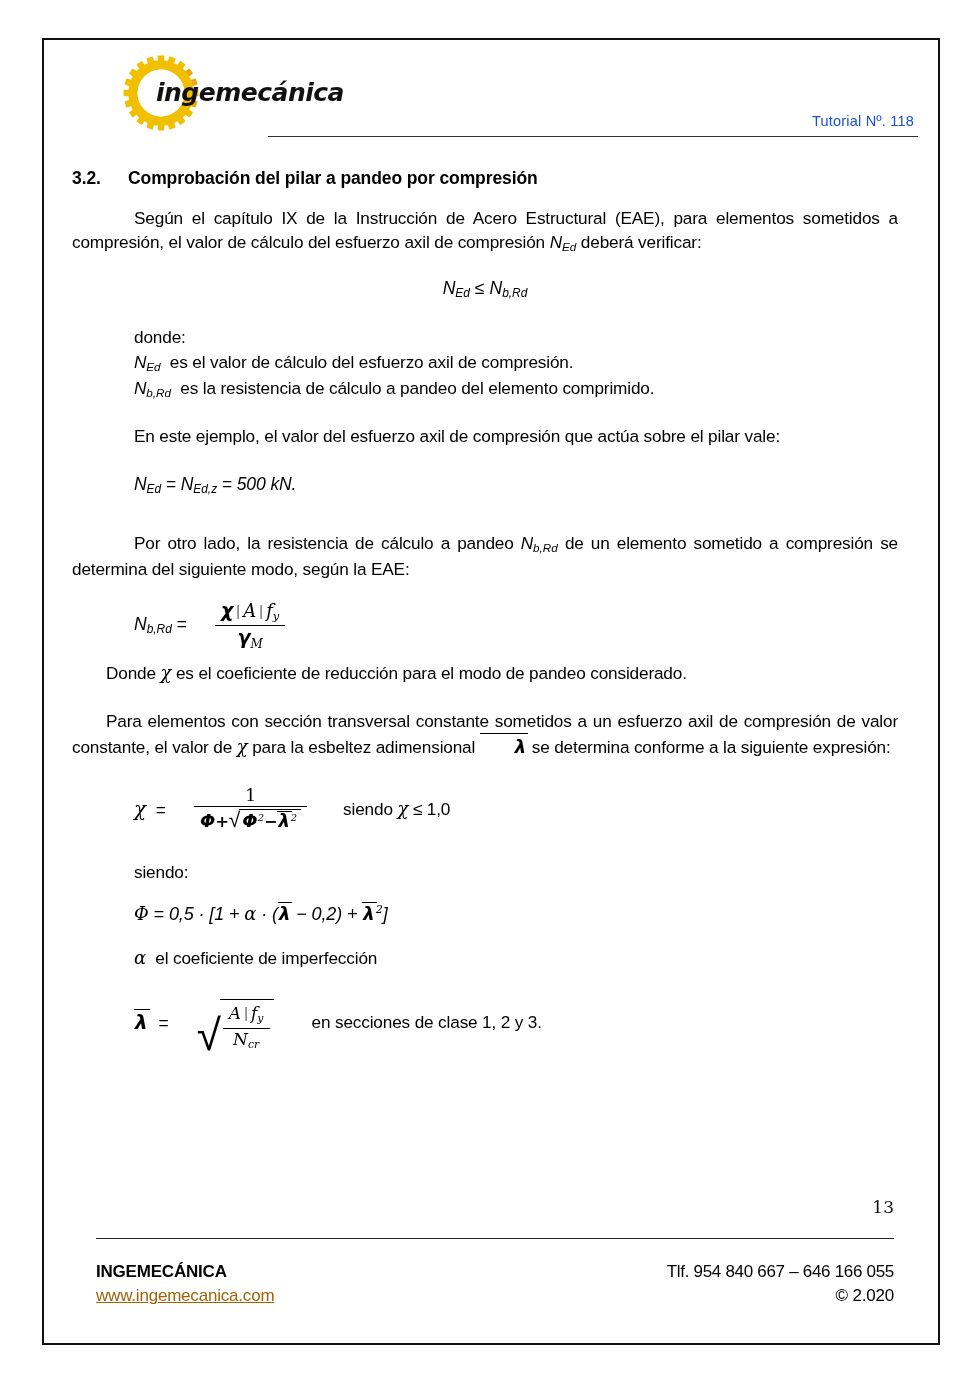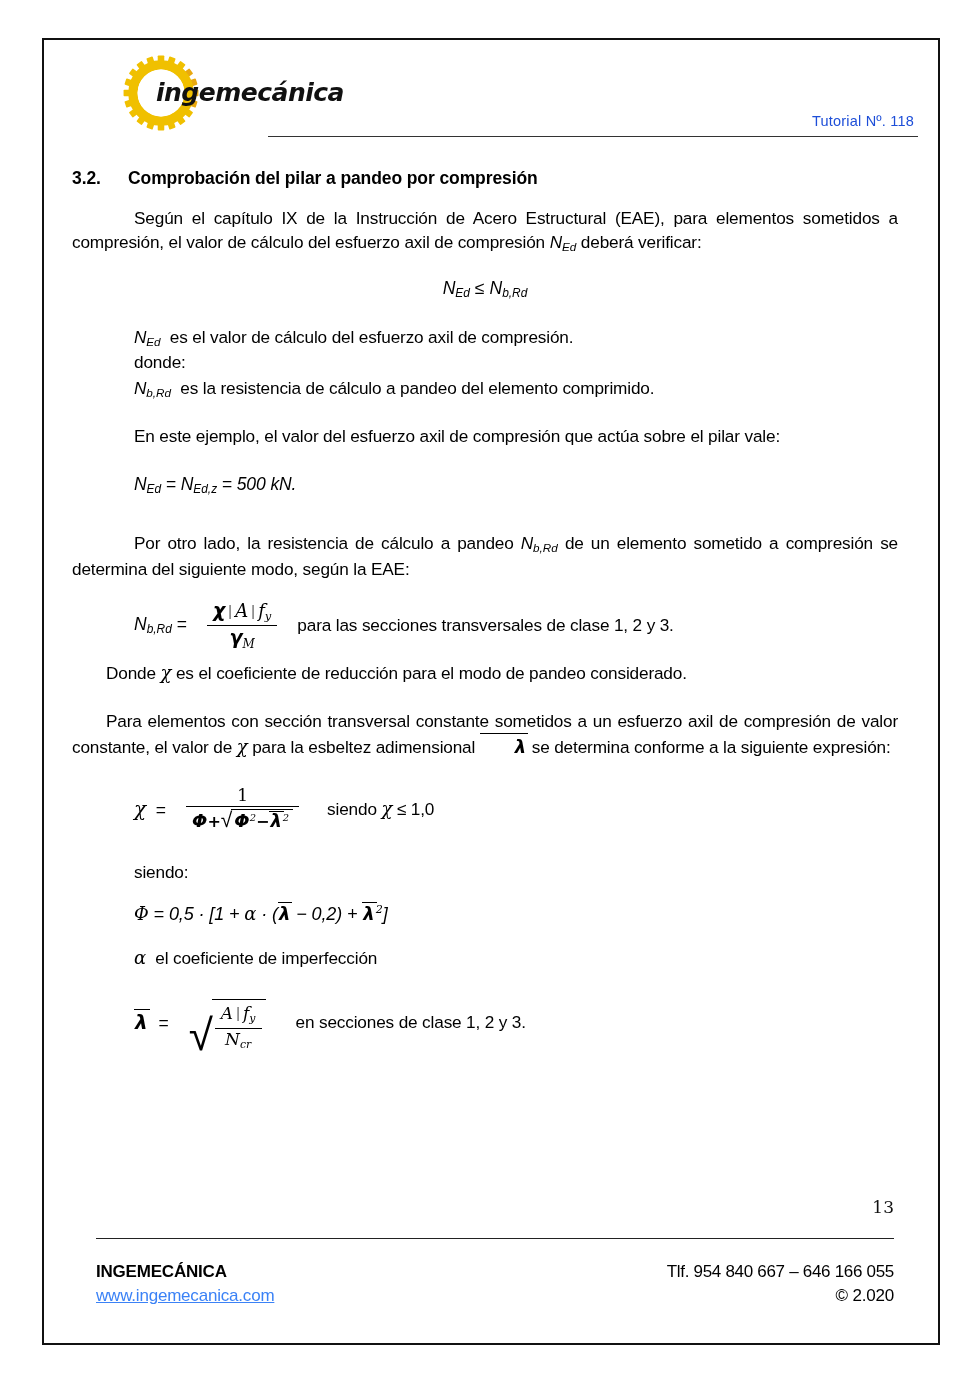--- a/index.html
+++ b/index.html
@@ -135,21 +135,21 @@
     font-size: 17.5px;
     font-style: italic;
     letter-spacing: -0.1px;
   }
 
   
   .formula-row {
     display: flex;
     align-items: center;
     padding-left: 62px;
-    gap: 20px;
+    gap: 28px;
   }
   .formula-row .lhs {
     font-size: 17.5px;
     font-style: italic;
     white-space: nowrap;
   }
   .formula-row .trailing {
     font-size: 17.2px;
     letter-spacing: -0.15px;
     white-space: nowrap;
@@ -283,21 +283,21 @@
     left: 52px; right: 44px; bottom: 34px;
     display: flex;
     justify-content: space-between;
     align-items: flex-start;
     font-size: 17px;
   }
   .footer .left-col { text-align: left; line-height: 1.45; }
   .footer .right-col { text-align: right; line-height: 1.45; }
   .footer .brand { font-weight: bold; letter-spacing: -0.2px; }
   .footer .site {
-    color: #3b82f6;
+    color: #a16207;
     text-decoration: underline;
     letter-spacing: -0.2px;
     cursor: pointer;
   }
   .footer .phone { letter-spacing: -0.3px; white-space: nowrap; }
   .footer .copy { letter-spacing: -0.2px; }
 </style>
 </head>
 <body>
 
@@ -389,39 +389,38 @@
 
       <p class="para indent"><span>Según el capítulo IX de la Instrucción de Acero Estructural (EAE), para elementos sometidos a compresión, el valor de cálculo del esfuerzo axil de compresión </span><i class="m">N</i><span class="sub">Ed</span><span> deberá verificar:</span></p>
 
       <div class="eq-center">
         <i class="m">N</i><span class="sub">Ed</span>
         <span style="font-style:normal;">≤</span>
         <i class="m">N</i><span class="sub">b,Rd</span>
       </div>
 
       <div class="defs">
+        <div class="row">donde:</div>
         <div class="row"><span class="sym">N</span><span class="sub">Ed</span>&nbsp;&nbsp;<span>es el valor de cálculo del esfuerzo axil de compresión.</span></div>
-        <div class="row">donde:</div>
         <div class="row"><span class="sym">N</span><span class="sub">b,Rd</span>&nbsp;&nbsp;<span>es la resistencia de cálculo a pandeo del elemento comprimido.</span></div>
       </div>
 
       <p class="para indent" style="margin-top:22px;">En este ejemplo, el valor del esfuerzo axil de compresión que actúa sobre el pilar vale:</p>
 
       <div class="eq-left"><i class="m">N</i><span class="sub">Ed</span><span> = N</span><span class="sub">Ed,z</span><span> = 500 kN.</span></div>
 
       <p class="para indent" style="margin-top:34px;"><span>Por otro lado, la resistencia de cálculo a pandeo </span><i class="m">N</i><span class="sub">b,Rd</span><span> de un elemento sometido a compresión se determina del siguiente modo, según la EAE:</span></p>
 
       <div class="formula-row" style="margin-top:18px;">
         <span class="lhs"><i class="m">N</i><span class="sub">b,Rd</span> <span style="font-style:normal">=</span></span>
         <span class="frac">
           <span class="num-part"><span class="greek-b">χ</span><span class="dotsep">|</span><span class="ital-serif">A</span><span class="dotsep">|</span><span class="ital-serif"><span>f</span><span class="s">y</span></span></span>
           <span class="bar"></span>
           <span class="den-part"><span class="greek-b">γ</span><span class="ital-serif s" style="font-size:12px;vertical-align:-0.3em;">M</span></span>
         </span>
-        <span class="trailing">para las secciones transversales de clase 1, 2 y 3.</span>
       </div>
 
       <p class="para" style="margin-top:8px;text-indent:34px;"><span>Donde </span><i class="m" style="font-family:'DejaVu Serif',serif;font-size:1.05em;">χ</i><span> es el coeficiente de reducción para el modo de pandeo considerado.</span></p>
 
       <p class="para" style="margin-top:24px;text-indent:34px;"><span>Para elementos con sección transversal constante sometidos a un esfuerzo axil de  compresión de valor constante, el valor de </span><i class="m" style="font-family:'DejaVu Serif',serif;font-size:1.05em;">χ</i><span> para la esbeltez adimensional </span><span class="lamb" style="font-size:1.05em;">λ</span><span> se determina conforme a la siguiente expresión:</span></p>
 
       <div class="formula-row chi-formula">
         <span class="lhs"><i class="m" style="font-family:'DejaVu Serif',serif;font-size:20px;">χ</i>&nbsp;&nbsp;<span style="font-style:normal">=</span></span>
         <span class="frac">
           <span class="num-part" style="font-family:'DejaVu Serif',serif;font-size:17px;">1</span>

